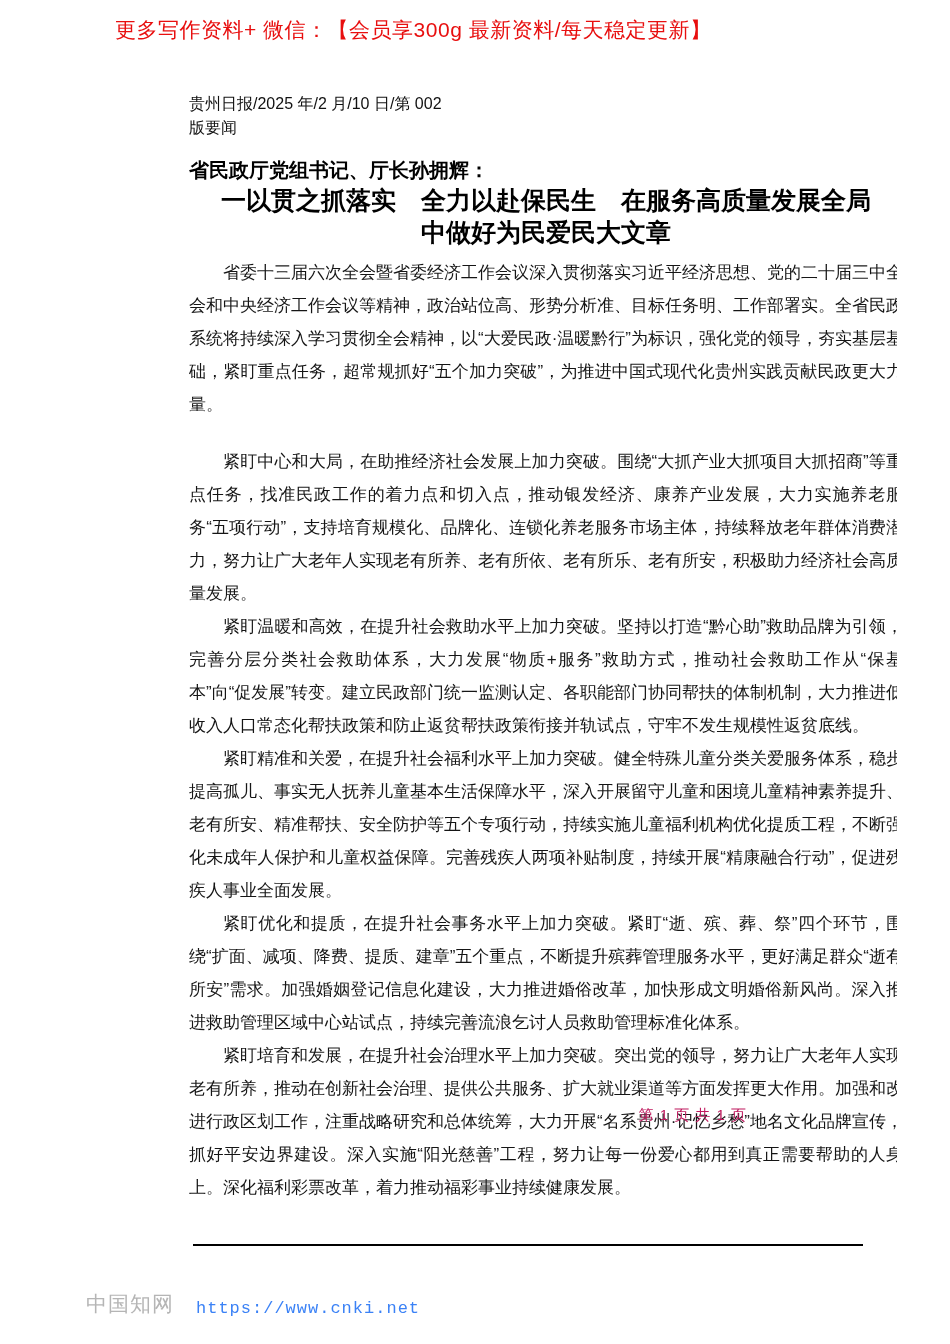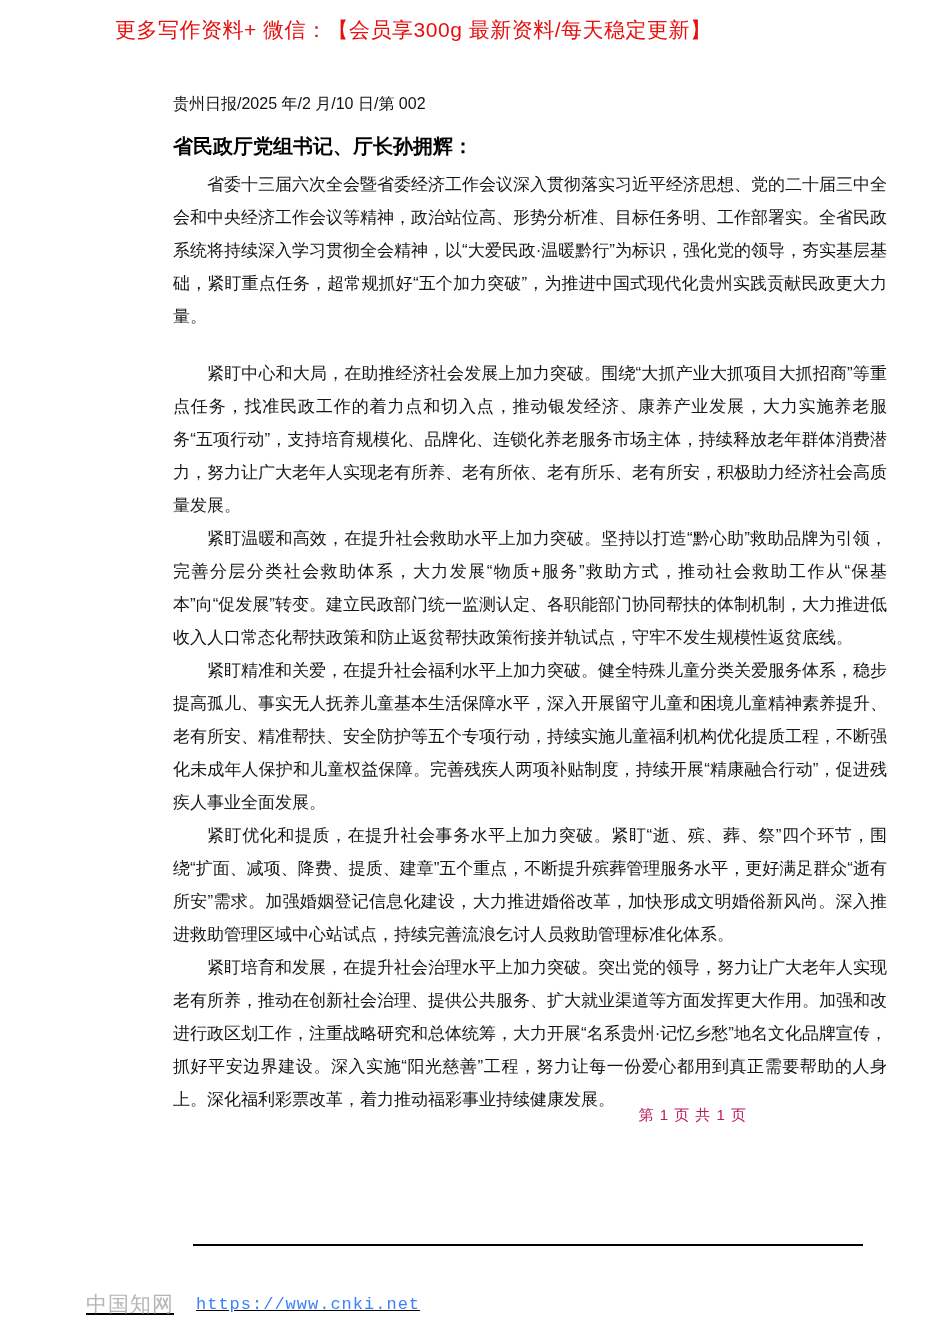--- a/index.html
+++ b/index.html
@@ -21,21 +21,21 @@
     top: 16px;
     font-size: 21px;
     font-weight: 500;
     letter-spacing: 0.5px;
     color: #e80f0f;
     white-space: nowrap;
   }
 
   .content {
     position: absolute;
-    left: 120px;
+    left: 136px;
     top: 92px;
     width: 714px;
     color: #111111;
   }
 
   .doc-meta {
     font-size: 16px;
     line-height: 24px;
     color: #111111;
   }
@@ -88,23 +88,22 @@
     width: 670px;
     height: 2px;
     background: #000000;
   }
 
   .watermark {
     position: absolute;
     left: 33px;
     top: 1290px;
     display: flex;
-    align-items: center;
+    align-items: flex-end;
     gap: 22px;
-    text-decoration: underline;
   }
 
   .watermark .brand {
     font-size: 21px;
     color: #b5b5b5;
     letter-spacing: 1px;
   }
 
   .watermark .url {
     font-family: "Liberation Mono", "DejaVu Sans Mono", monospace;
@@ -117,24 +116,29 @@
 <body>
 
 <div class="page">
 
   <div class="promo-banner">更多写作资料+ 微信：【会员享300g 最新资料/每天稳定更新】</div>
 
   <div class="content">
 
     <div class="doc-meta">
       <div>贵州日报/2025 年/2 月/10 日/第 002</div>
+      <div>版要闻</div>
     </div>
 
     <div class="kicker">省民政厅党组书记、厅长孙拥辉：</div>
 
+    <div class="title">
+      <div>一以贯之抓落实　全力以赴保民生　在服务高质量发展全局</div>
+      <div>中做好为民爱民大文章</div>
+    </div>
 
     <div class="body-text">
       <p class="gap-after">省委十三届六次全会暨省委经济工作会议深入贯彻落实习近平经济思想、党的二十届三中全会和中央经济工作会议等精神，政治站位高、形势分析准、目标任务明、工作部署实。全省民政系统将持续深入学习贯彻全会精神，以“大爱民政·温暖黔行”为标识，强化党的领导，夯实基层基础，紧盯重点任务，超常规抓好“五个加力突破”，为推进中国式现代化贵州实践贡献民政更大力量。</p>
       <p>紧盯中心和大局，在助推经济社会发展上加力突破。围绕“大抓产业大抓项目大抓招商”等重点任务，找准民政工作的着力点和切入点，推动银发经济、康养产业发展，大力实施养老服务“五项行动”，支持培育规模化、品牌化、连锁化养老服务市场主体，持续释放老年群体消费潜力，努力让广大老年人实现老有所养、老有所依、老有所乐、老有所安，积极助力经济社会高质量发展。</p>
       <p>紧盯温暖和高效，在提升社会救助水平上加力突破。坚持以打造“黔心助”救助品牌为引领，完善分层分类社会救助体系，大力发展“物质+服务”救助方式，推动社会救助工作从“保基本”向“促发展”转变。建立民政部门统一监测认定、各职能部门协同帮扶的体制机制，大力推进低收入人口常态化帮扶政策和防止返贫帮扶政策衔接并轨试点，守牢不发生规模性返贫底线。</p>
       <p>紧盯精准和关爱，在提升社会福利水平上加力突破。健全特殊儿童分类关爱服务体系，稳步提高孤儿、事实无人抚养儿童基本生活保障水平，深入开展留守儿童和困境儿童精神素养提升、老有所安、精准帮扶、安全防护等五个专项行动，持续实施儿童福利机构优化提质工程，不断强化未成年人保护和儿童权益保障。完善残疾人两项补贴制度，持续开展“精康融合行动”，促进残疾人事业全面发展。</p>
       <p>紧盯优化和提质，在提升社会事务水平上加力突破。紧盯“逝、殡、葬、祭”四个环节，围绕“扩面、减项、降费、提质、建章”五个重点，不断提升殡葬管理服务水平，更好满足群众“逝有所安”需求。加强婚姻登记信息化建设，大力推进婚俗改革，加快形成文明婚俗新风尚。深入推进救助管理区域中心站试点，持续完善流浪乞讨人员救助管理标准化体系。</p>
       <p>紧盯培育和发展，在提升社会治理水平上加力突破。突出党的领导，努力让广大老年人实现老有所养，推动在创新社会治理、提供公共服务、扩大就业渠道等方面发挥更大作用。加强和改进行政区划工作，注重战略研究和总体统筹，大力开展“名系贵州·记忆乡愁”地名文化品牌宣传，抓好平安边界建设。深入实施“阳光慈善”工程，努力让每一份爱心都用到真正需要帮助的人身上。深化福利彩票改革，着力推动福彩事业持续健康发展。</p>
     </div>
 

